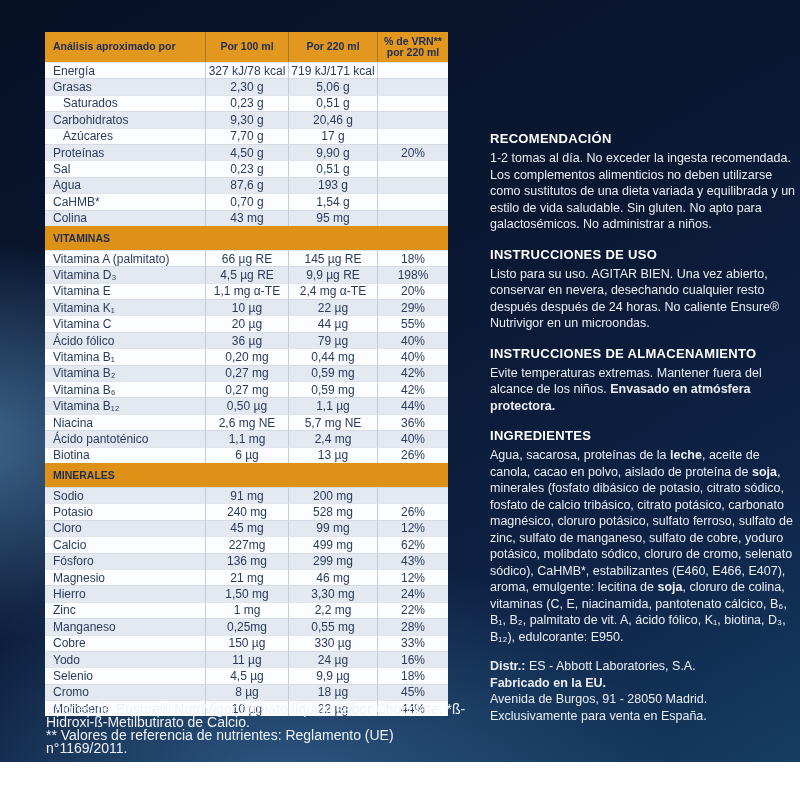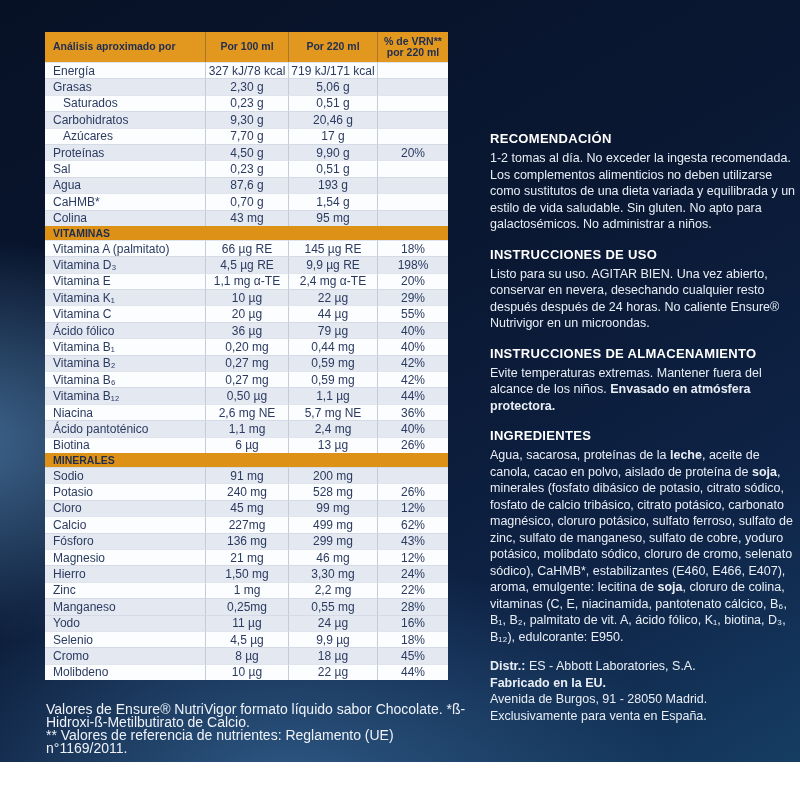--- a/index.html
+++ b/index.html
@@ -18,21 +18,21 @@
   .nhead .hc { display:flex; align-items:center; justify-content:center; text-align:center;
                line-height:11.5px; border-left:1px solid rgba(30,45,82,0.30); padding:0 2px; }
   .nhead .hc:first-child { border-left:none; justify-content:flex-start; text-align:left; padding-left:8px; }
   .c1 { width:160px; } .c2 { width:83px; } .c3 { width:89px; } .c4 { width:71px; }
   .nrow { display:flex; height:16.4px; background:#fcfdfe; font-size:12px; color:#2b3b60; }
   .nrow.tint { background:#e3e8f1; }
   .nrow .cell { display:flex; align-items:center; justify-content:center;
                 border-left:1px solid #c5cbd8; border-top:1px solid rgba(200,207,220,0.55); overflow:hidden; }
   .nrow .cell.lab { justify-content:flex-start; padding-left:8px; border-left:none; }
   .nrow .cell.lab.ind { padding-left:18px; }
-  .nsec { display:flex; align-items:center; height:14px; background:#dd9217; color:#1e2d52;
+  .nsec { display:flex; align-items:center; height:24px; background:#dd9217; color:#1e2d52;
           font-weight:bold; font-size:10.5px; padding-left:8px; }
   
   .footnotes { position:absolute; left:46px; top:703px; width:432px; color:#eef2f8;
                font-size:14px; line-height:13px; }
   
   .info { position:absolute; left:490px; top:130px; width:307px; color:#e9eef6;
           font-size:12.5px; line-height:16.5px; }
   .info h3 { color:#ffffff; font-size:13px; line-height:17px; letter-spacing:0.3px;
              margin-bottom:3px; font-weight:bold; }
   .isec { margin-bottom:13px; }
@@ -239,20 +239,26 @@
           <div class="cell c2">1 mg</div>
           <div class="cell c3">2,2 mg</div>
           <div class="cell c4">22%</div>
         </div>
         <div class="nrow tint">
           <div class="cell lab c1">Manganeso</div>
           <div class="cell c2">0,25mg</div>
           <div class="cell c3">0,55 mg</div>
           <div class="cell c4">28%</div>
         </div>
+        <div class="nrow">
+          <div class="cell lab c1">Cobre</div>
+          <div class="cell c2">150 µg</div>
+          <div class="cell c3">330 µg</div>
+          <div class="cell c4">33%</div>
+        </div>
         <div class="nrow tint">
           <div class="cell lab c1">Yodo</div>
           <div class="cell c2">11 µg</div>
           <div class="cell c3">24 µg</div>
           <div class="cell c4">16%</div>
         </div>
         <div class="nrow">
           <div class="cell lab c1">Selenio</div>
           <div class="cell c2">4,5 µg</div>
           <div class="cell c3">9,9 µg</div>

